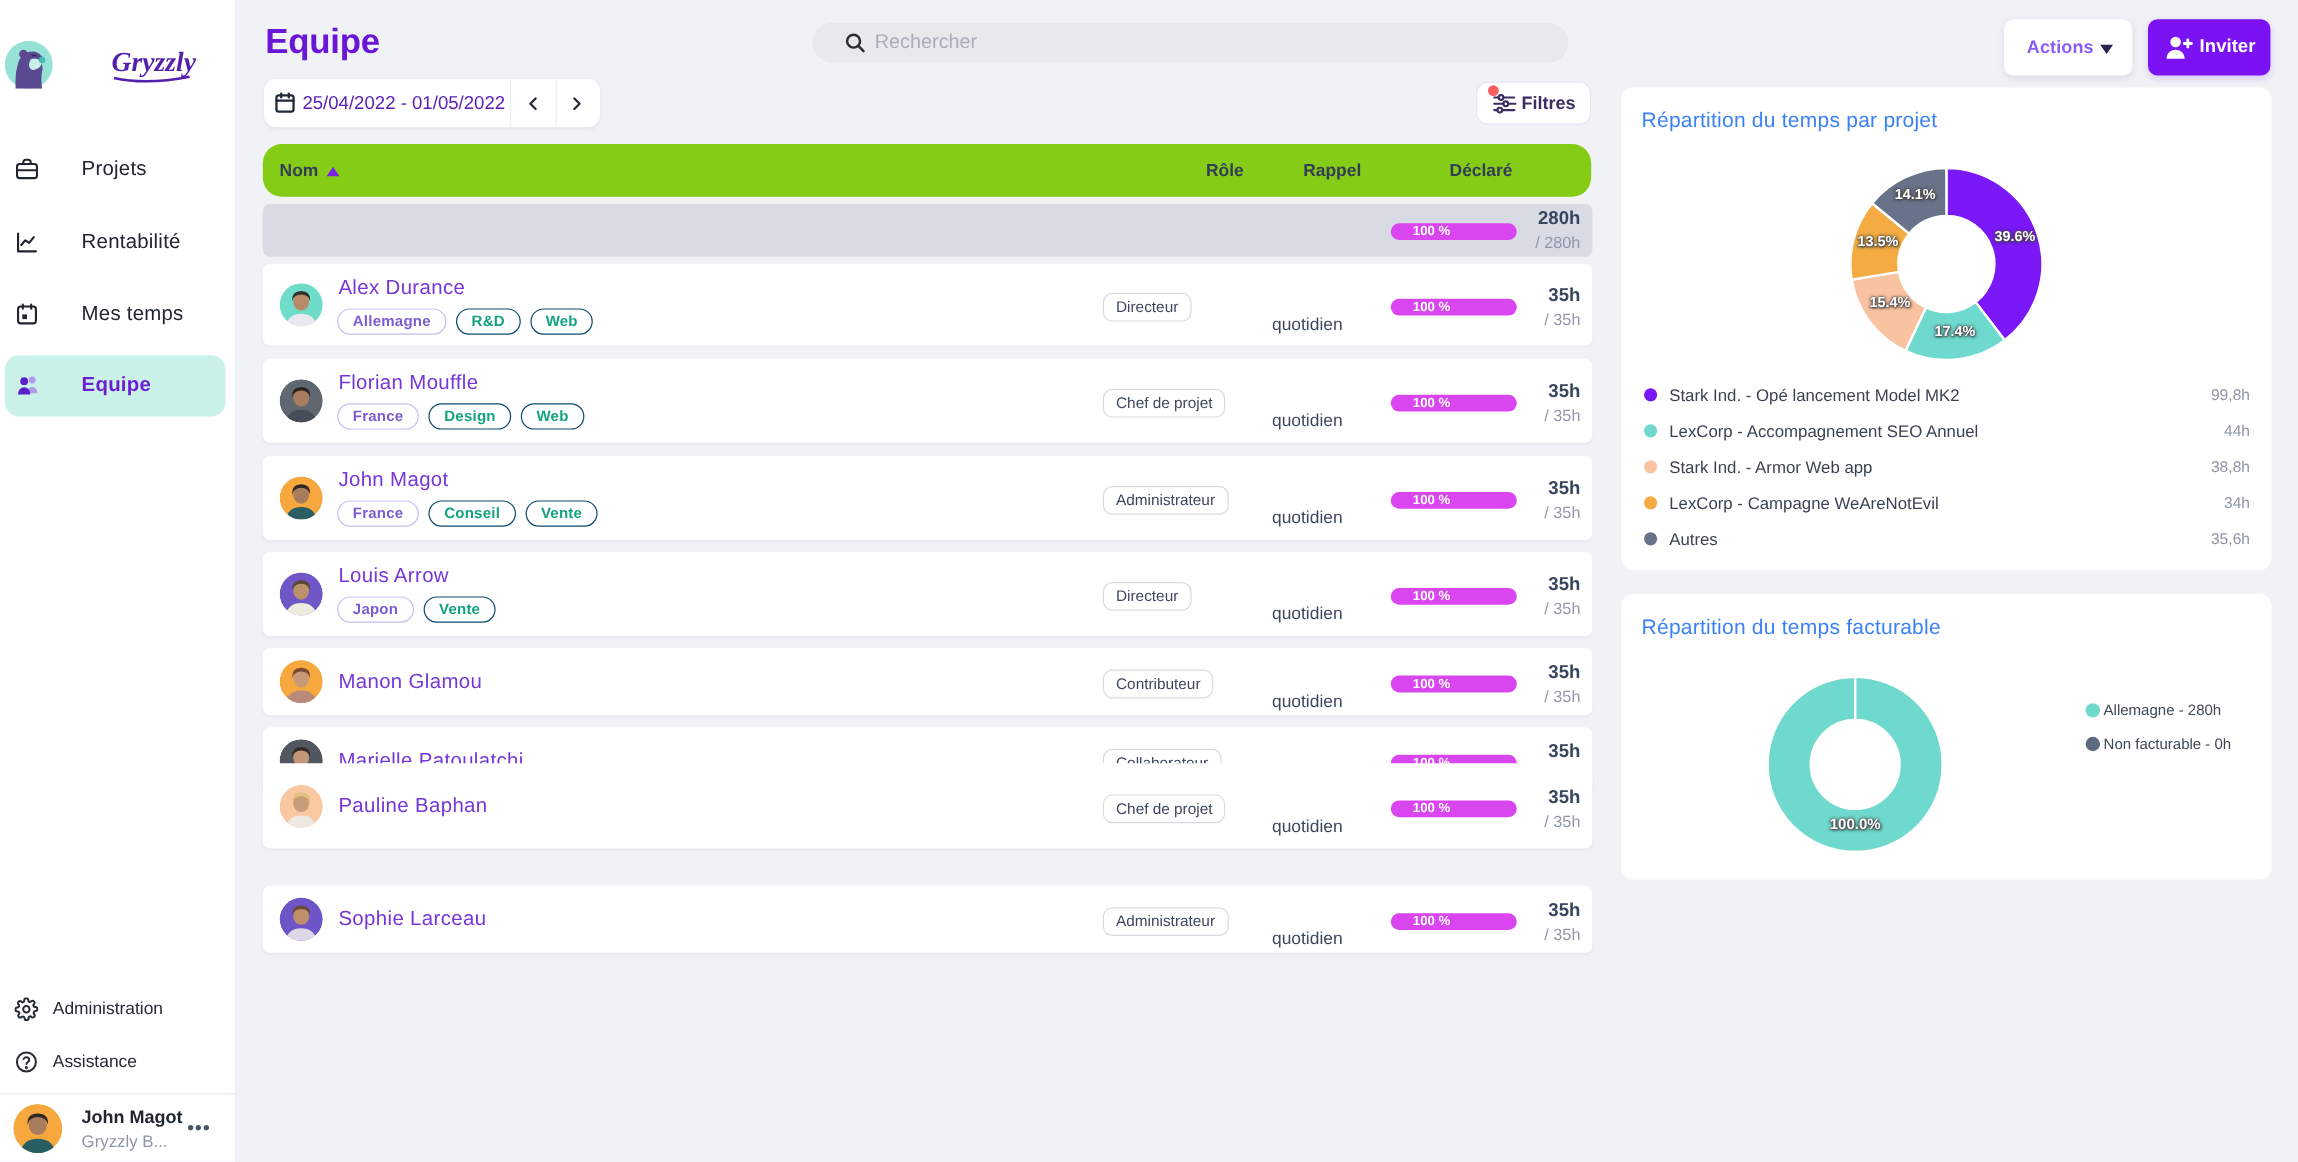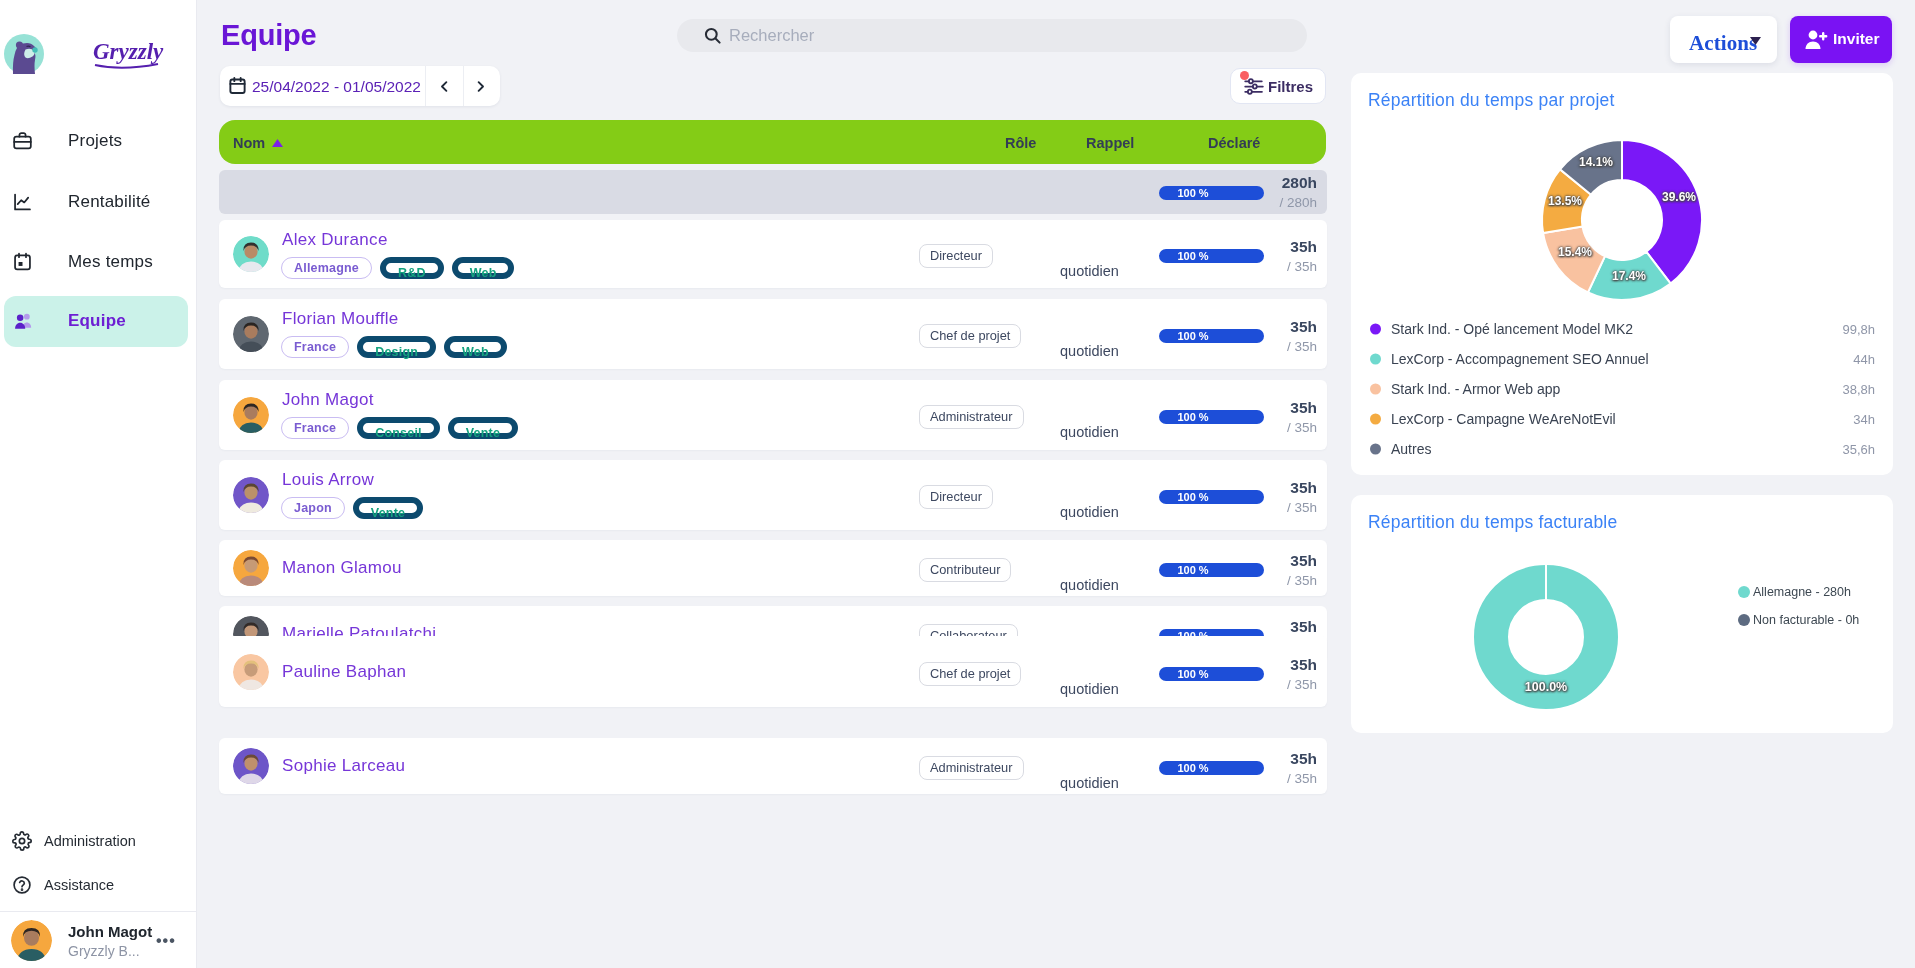--- a/index.html
+++ b/index.html
@@ -26,48 +26,48 @@
 #datebox { position:absolute; left:220px; top:66px; width:280px; height:40px; background:#fff;
   border-radius:10px; box-shadow:0 1px 3px rgba(35,46,84,.08); }
 #datebox .dtxt { position:absolute; left:32px; top:12px; white-space:nowrap; font-size:15.5px; color:#5b21b6; font-weight:500; }
 #datebox .sep { position:absolute; top:0; width:1px; height:40px; background:#eceef3; }
 #searchbar { position:absolute; left:677px; top:19px; width:630px; height:33px; background:#e8e9ed;
   border-radius:17px; }
 #searchbar .ph { position:absolute; left:52px; top:7px; font-size:16.5px; color:#a7adbc; }
 .btn { position:absolute; border-radius:8px; }
 #btn-actions { left:1670px; top:16px; width:107px; height:47px; background:#fff;
   box-shadow:0 2px 6px rgba(35,46,84,.10); }
-#btn-actions span { position:absolute; left:19px; top:15px; font-size:21px; font-weight:bold; color:#1d4ed8; letter-spacing:.1px;font-family:Liberation Serif, serif; }
+#btn-actions span { position:absolute; left:19px; top:15px; font-size:15px; font-weight:bold; color:#8b5cf6; letter-spacing:.1px; }
 #btn-inviter { left:1790px; top:16px; width:102px; height:47px; background:#7a12f3;
   box-shadow:0 2px 6px rgba(122,18,243,.18); }
 #btn-inviter span { position:absolute; left:43px; top:14px; font-size:15.5px; font-weight:bold; color:#fff; }
 #btn-filtres { left:1230px; top:68px; width:96px; height:36px; background:#fff;
   border:1px solid #e2e6f3; border-radius:10px; }
 #btn-filtres span { position:absolute; left:37px; top:9px; font-size:15px; font-weight:bold; color:#3c2d63; }
 
 #thead { position:absolute; left:219px; top:120px; width:1107px; height:44px; background:#84cc16; border-radius:16px; }
 #thead .h { position:absolute; top:15px; font-size:14.5px; font-weight:bold; color:#333d55; }
 #sumrow { position:absolute; left:219px; top:170px; width:1108px; height:44px; background:#d9dbe4; border-radius:6px; }
 .row { position:absolute; left:219px; width:1108px; background:#fff; border-radius:6px;
   box-shadow:0 1px 2px rgba(35,46,84,.04); }
 .avatar { position:absolute; left:14px; top:50%; transform:translateY(-50%); }
 .pname { position:absolute; left:63px; font-size:17px; color:#7636d8; font-weight:500; letter-spacing:.3px; }
 .tags { position:absolute; left:62px; display:flex; gap:8px; }
 .tag { height:22px; line-height:20px; border-radius:11px; padding:0 12px; font-size:12.5px;
   font-weight:bold; background:#fff; letter-spacing:.2px; }
 .tag.c { border:1px solid #c9bcf2; color:#7a5cd1; }
-.tag.s { border:6px solid #0c4a6e; color:#14a37f; }
+.tag.s { border:1px solid #0c4a6e; color:#14a37f; }
 .rolewrap { position:absolute; left:700px; top:2px; height:100%;
   display:flex; align-items:center; }
 .role { height:24px; line-height:22px; border:1px solid #d9dbe2; border-radius:8px;
   padding:0 10px; font-size:12.8px; color:#3d4860; background:#fff; }
 .rappel { position:absolute; left:841px; top:calc(50% + 1px); transform:translateY(-50%);
   font-size:14.5px; color:#3d4860;margin-top:16px; }
 .prog { position:absolute; left:940px; top:calc(50% + 2px); transform:translateY(-50%); width:105px; height:14px;
-  background:#1d4ed8; border-radius:7px; color:#fff; font-size:11px; font-weight:bold;
+  background:#d946ef; border-radius:7px; color:#fff; font-size:11px; font-weight:bold;
   text-align:center; line-height:14px; padding-right:37px; }
 .hours { position:absolute; right:10px; top:calc(50% + 2px); transform:translateY(-50%); text-align:right; }
 .hours .big { font-size:15.5px; font-weight:bold; color:#39465f; }
 .hours .sub { font-size:13.5px; color:#8f97a9; margin-top:3px; }
 
 .card { position:absolute; background:#fff; border-radius:10px; }
 #card1 { left:1351px; top:73px; width:542px; height:402px; }
 #card2 { left:1351px; top:495px; width:542px; height:238px; }
 .ctitle { position:absolute; left:17px; top:17px; font-size:17.5px; color:#3b82f6; letter-spacing:.2px; }
 .legrow { position:absolute; left:17px; width:508px; height:30px; }

